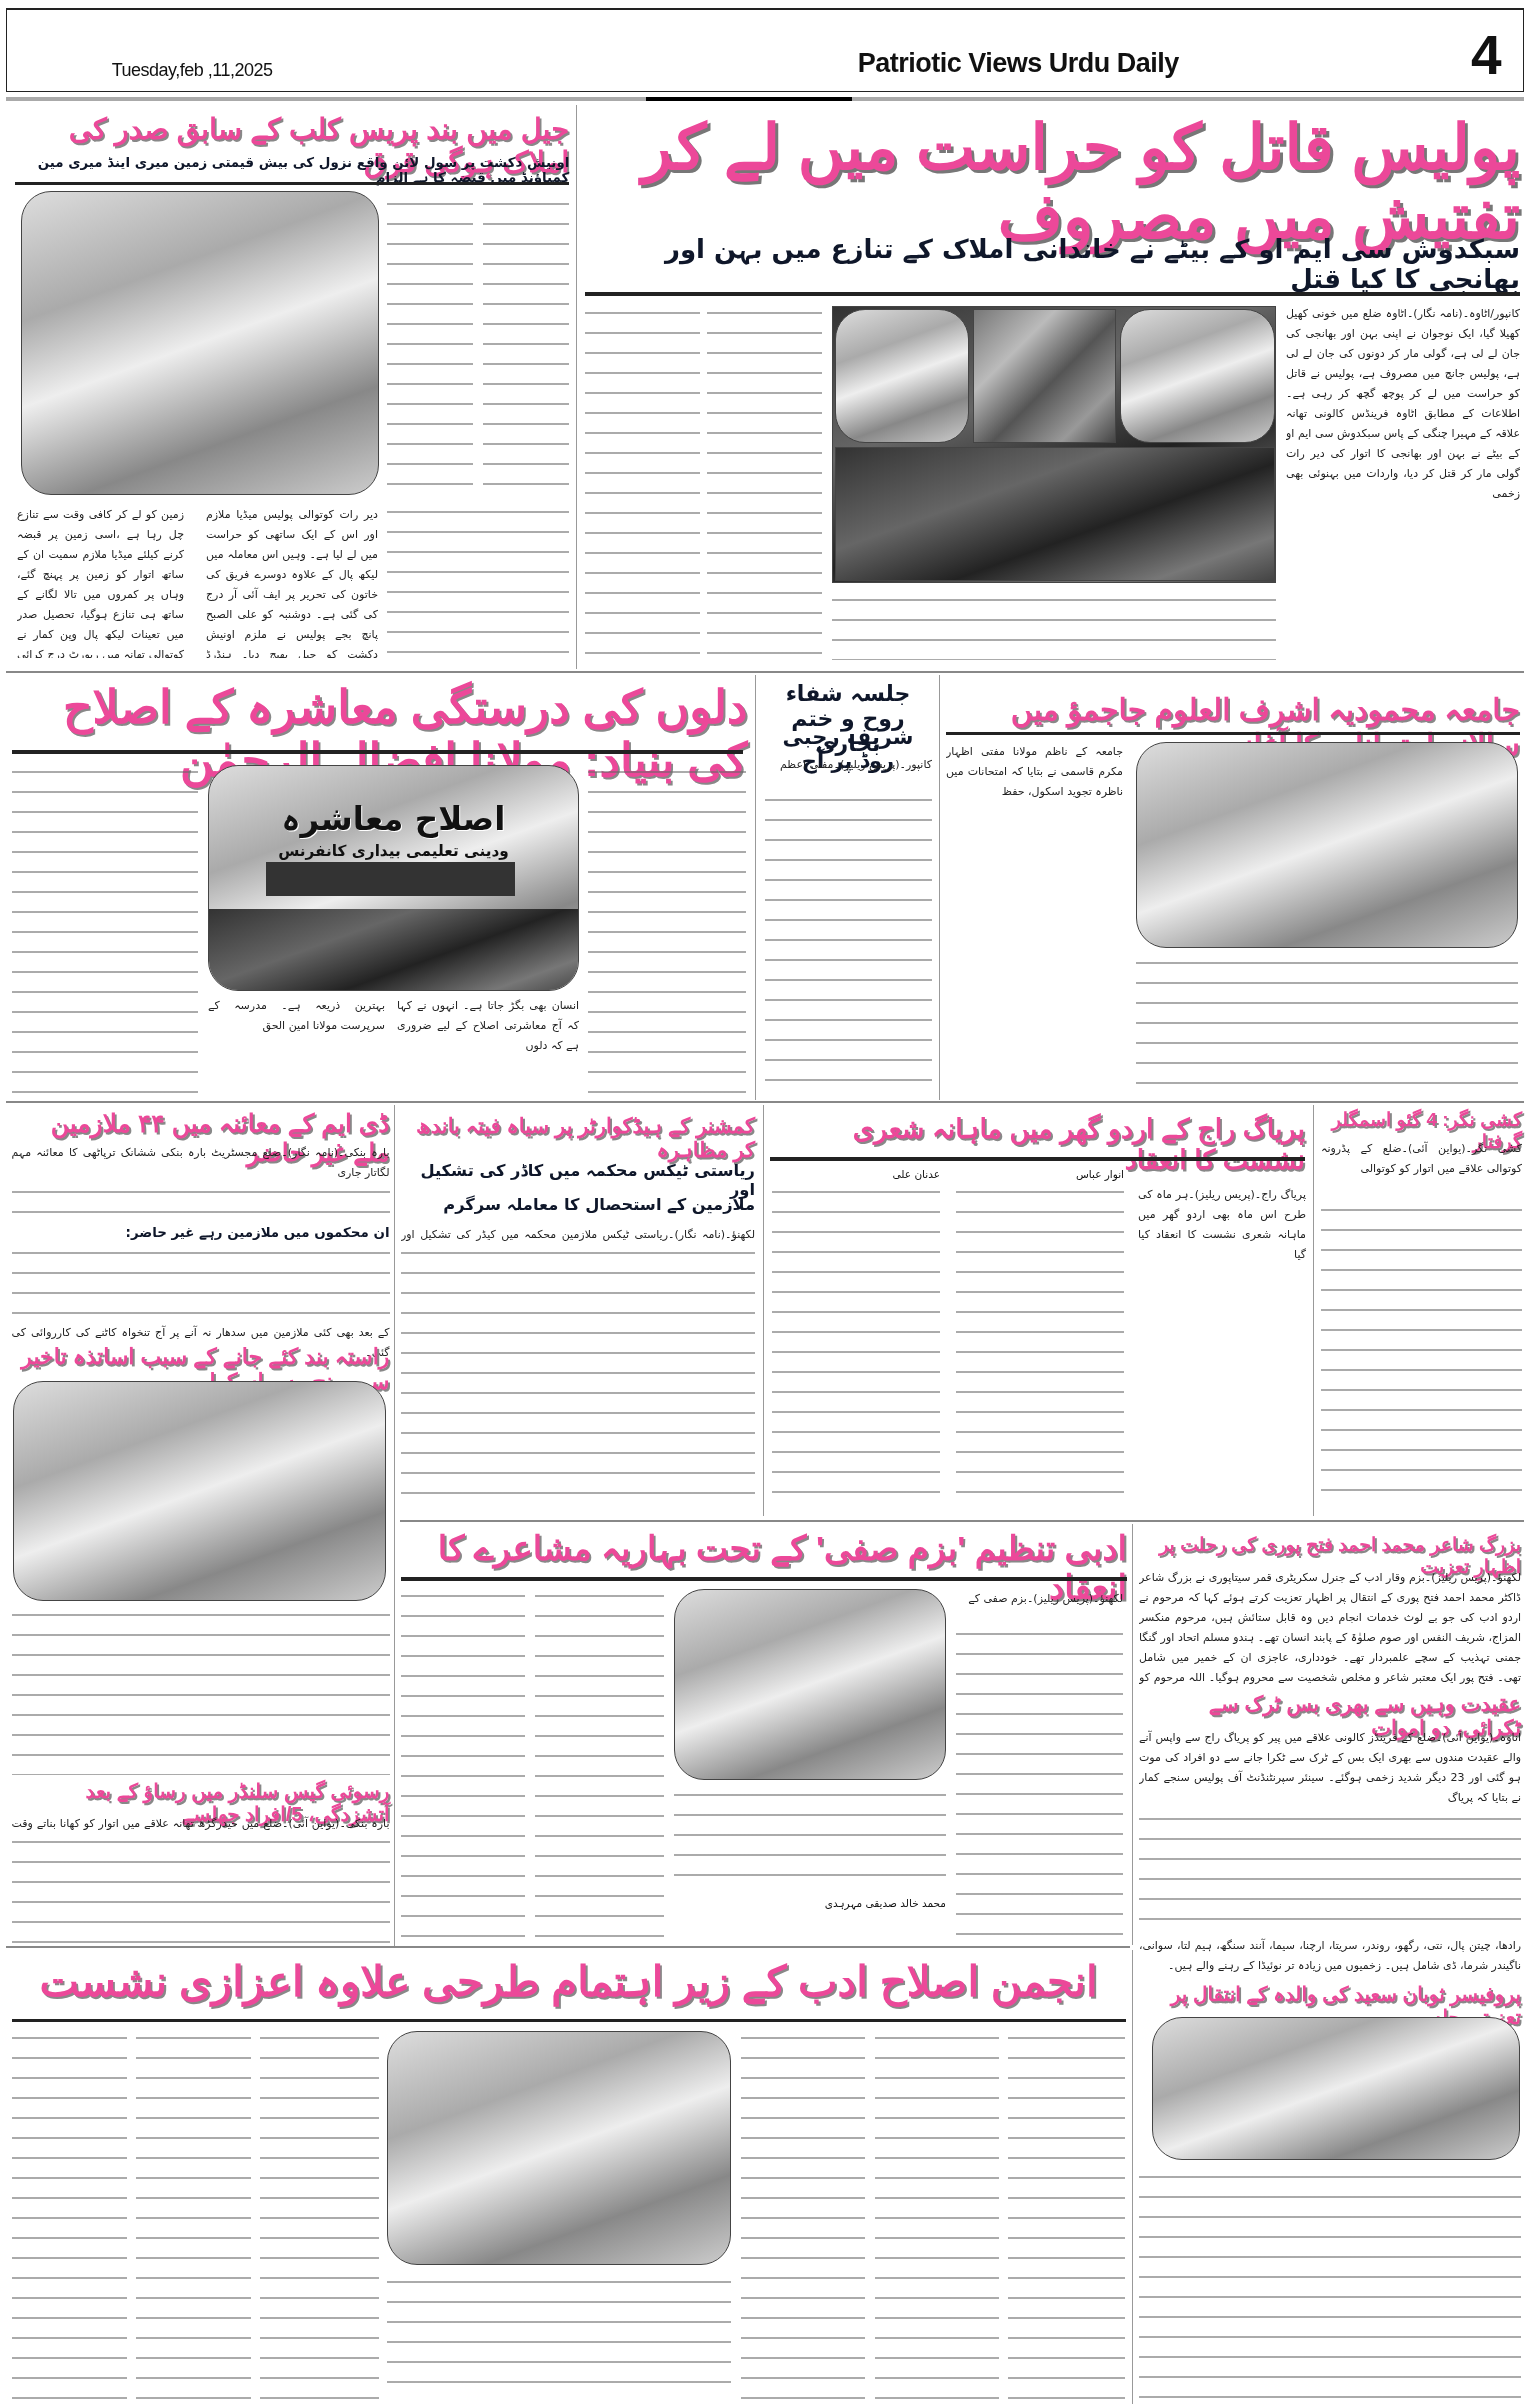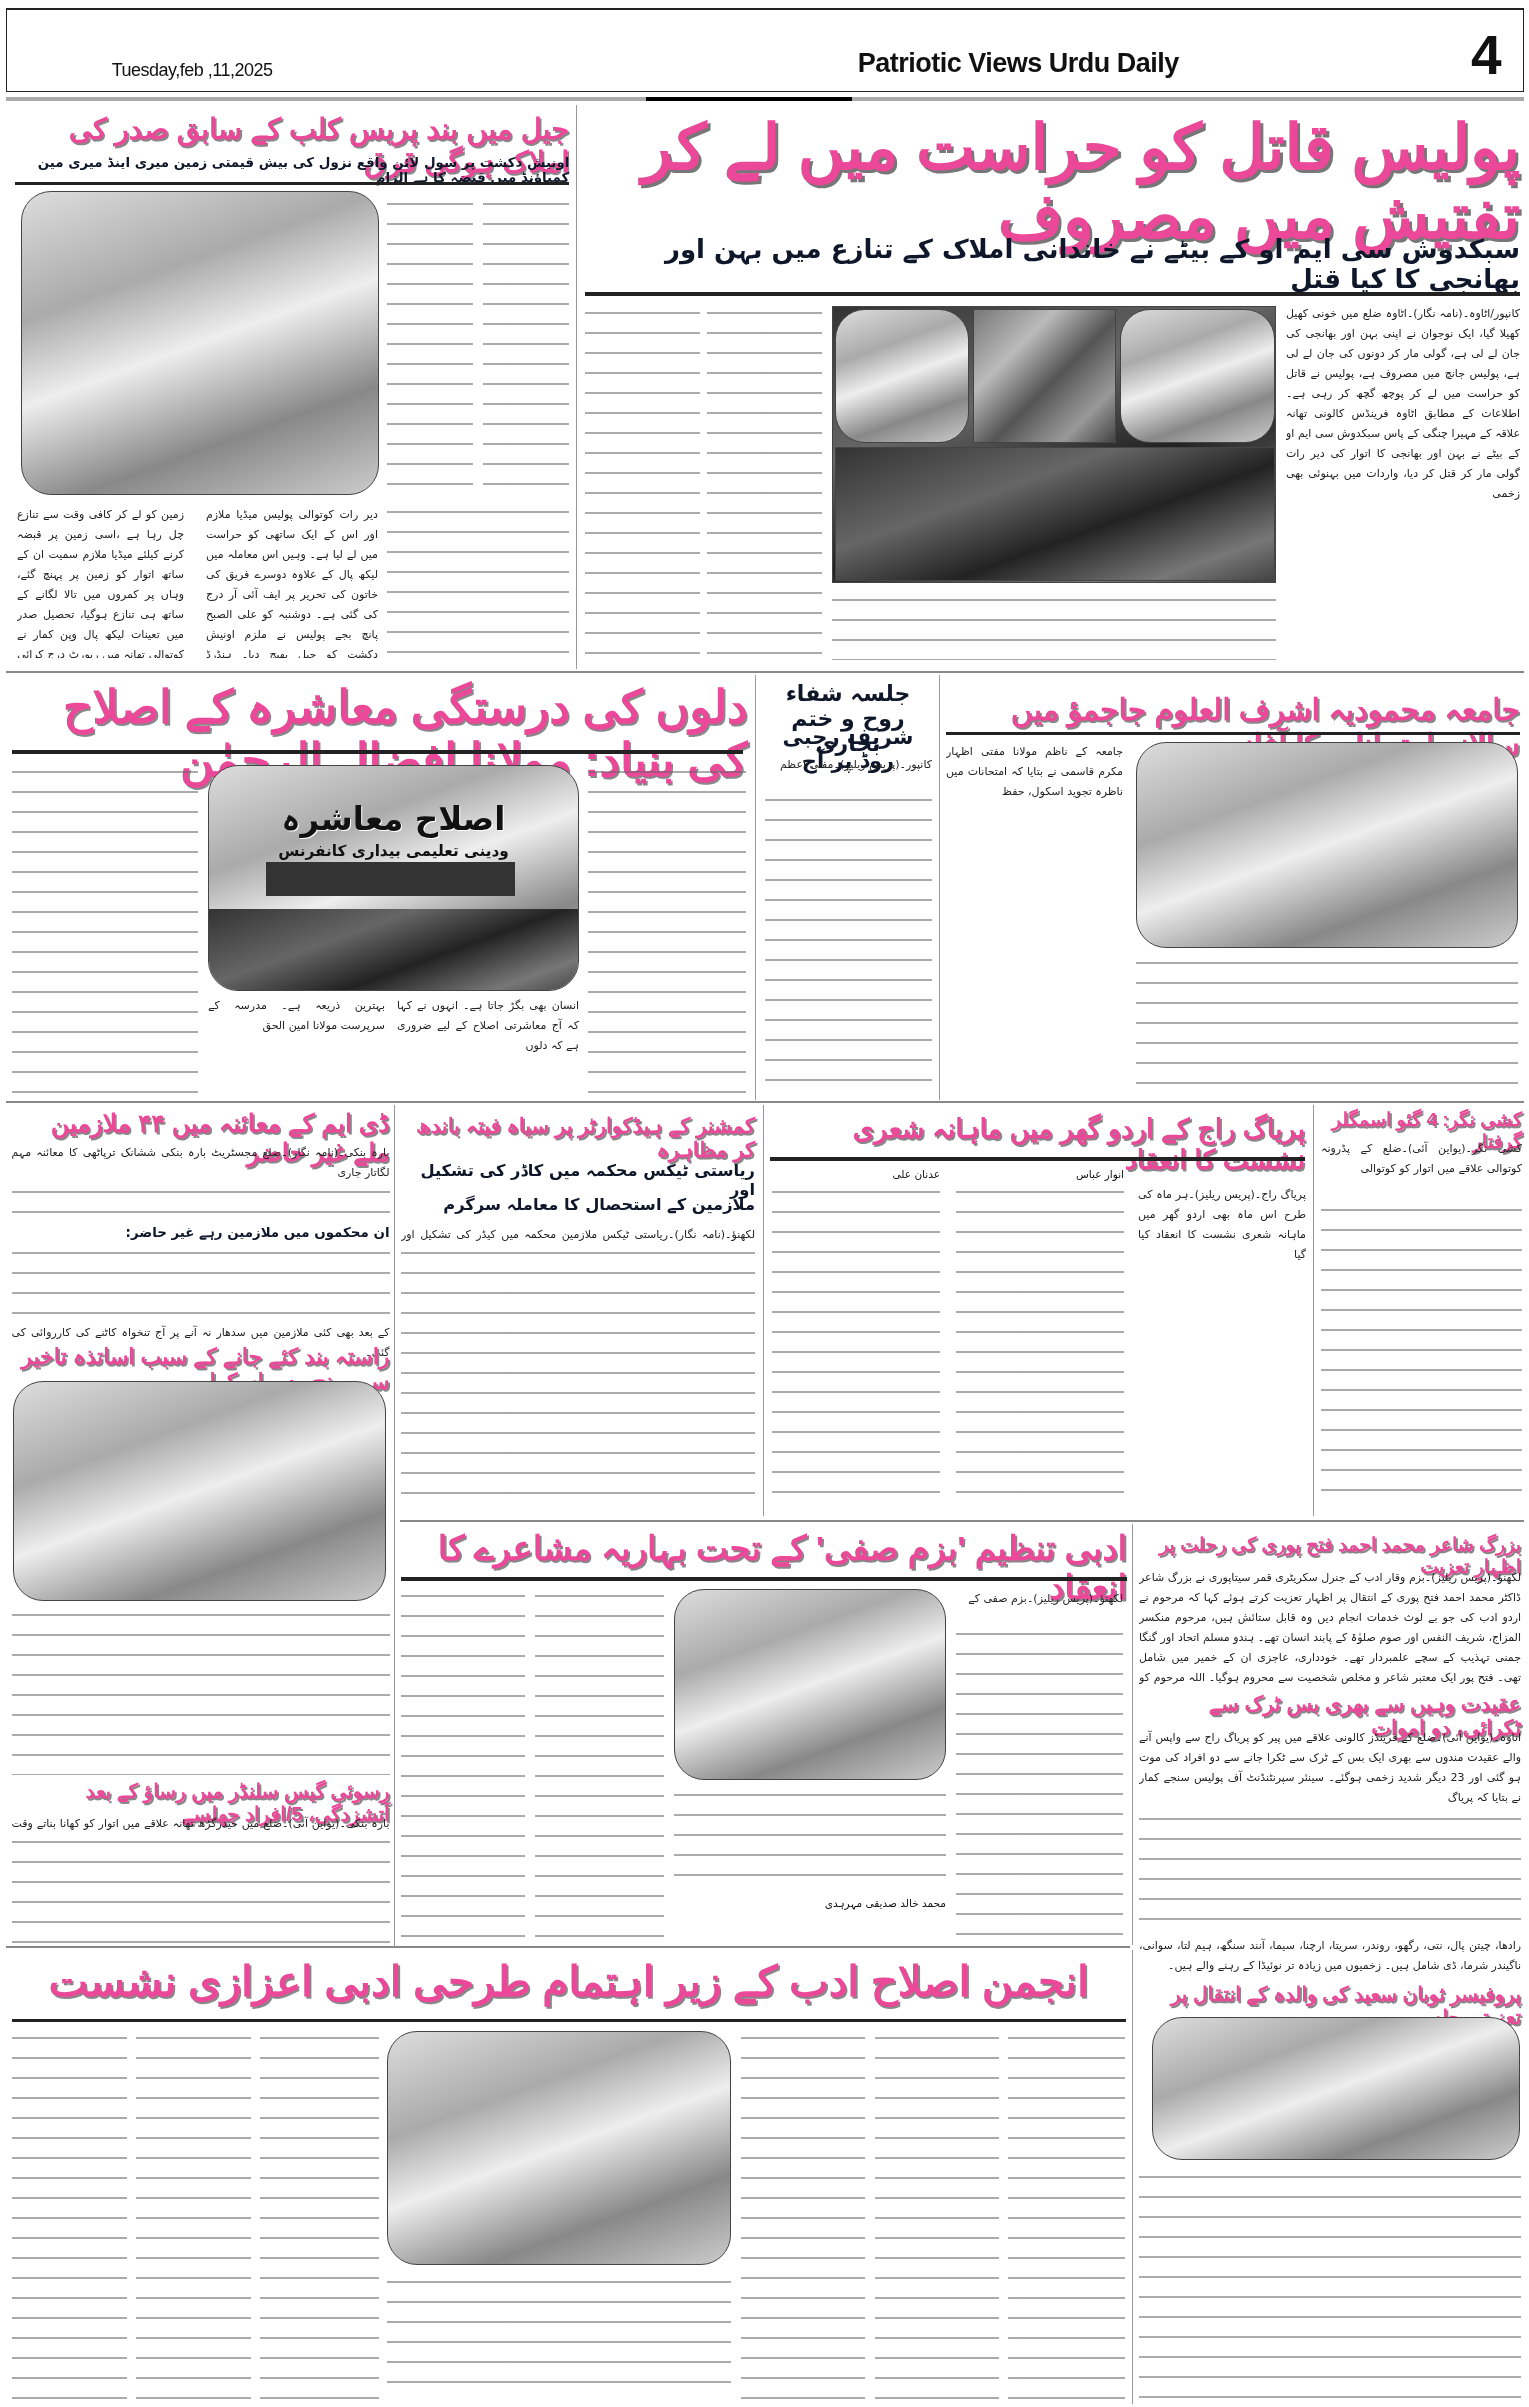--- a/index.html
+++ b/index.html
@@ -141,21 +141,21 @@
 
 <div class="abs rtl hl" style="left:1139px; top:1534px; width:382px; font-size:19px;">بزرگ شاعر محمد احمد فتح پوری کی رحلت پر اظہارِ تعزیت</div>
 <div class="abs body-text" style="left:1139px; top:1568px; width:382px; height:119px; overflow:hidden;">لکھنؤ۔(پریس ریلیز)۔بزم وقار ادب کے جنرل سکریٹری قمر سیتاپوری نے بزرگ شاعر ڈاکٹر محمد احمد فتح پوری کے انتقال پر اظہار تعزیت کرتے ہوئے کہا کہ مرحوم نے اردو ادب کی جو بے لوث خدمات انجام دیں وہ قابل ستائش ہیں، مرحوم منکسر المزاج، شریف النفس اور صوم صلوٰۃ کے پابند انسان تھے۔ ہندو مسلم اتحاد اور گنگا جمنی تہذیب کے سچے علمبردار تھے۔ خودداری، عاجزی ان کے خمیر میں شامل تھی۔ فتح پور ایک معتبر شاعر و مخلص شخصیت سے محروم ہوگیا۔ اللہ مرحوم کو غریق رحمت کرے۔</div>
 <div class="abs rtl hl" style="left:1139px; top:1692px; width:382px; font-size:21px;">عقیدت وہیں سے بھری بس ٹرک سے ٹکرائی، دو اموات</div>
 <div class="abs body-text" style="left:1139px; top:1728px; width:382px; height:82px; overflow:hidden;">اناوہ۔(یواین آئی)۔ضلع کے فرینڈز کالونی علاقے میں پیر کو پریاگ راج سے واپس آنے والے عقیدت مندوں سے بھری ایک بس کے ٹرک سے ٹکرا جانے سے دو افراد کی موت ہو گئی اور 23 دیگر شدید زخمی ہوگئے۔ سینئر سپرنٹنڈنٹ آف پولیس سنجے کمار نے بتایا کہ پریاگ</div>
 <div class="abs col-lines" style="left:1139px; top:1812px; width:382px; height:119px;"></div>
 <div class="abs body-text" style="left:1139px; top:1936px; width:382px; height:42px; overflow:hidden;">رادھا، چیتن پال، نتی، رگھو، روندر، سریتا، ارچنا، سیما، آنند سنگھ، ہیم لتا، سوانی، ناگیندر شرما، ڈی شامل ہیں۔ زخمیوں میں زیادہ تر نوئیڈا کے رہنے والے ہیں۔</div>
 
 <div class="abs hrule thin" style="left:5.7px; top:1946px; width:1124px; height:1.9px;"></div>
 
-<div class="abs rtl hl" style="left:11.5px; top:1958px; width:1114px; font-size:42px; text-align:center;">انجمن اصلاح ادب کے زیر اہتمام طرحی ادبی اعزازی نشست</div>
+<div class="abs rtl hl" style="left:11.5px; top:1958px; width:1114px; font-size:42px; text-align:center;">انجمن اصلاح ادب کے زیر اہتمام طرحی علاوہ اعزازی نشست</div>
 <div class="abs hrule" style="left:11.5px; top:2019px; width:1114px; height:2.9px;"></div>
 <div class="abs photo light" style="left:387px; top:2031px; width:344px; height:234px;"></div>
 <div class="abs col-lines" style="left:11.5px; top:2031px; width:115px; height:368px;"></div>
 <div class="abs col-lines" style="left:136px; top:2031px; width:115px; height:368px;"></div>
 <div class="abs col-lines" style="left:260px; top:2031px; width:119px; height:368px;"></div>
 <div class="abs col-lines" style="left:387px; top:2275px; width:344px; height:124px;"></div>
 <div class="abs col-lines" style="left:741px; top:2031px; width:124px; height:368px;"></div>
 <div class="abs col-lines" style="left:875px; top:2031px; width:124px; height:368px;"></div>
 <div class="abs col-lines" style="left:1008px; top:2031px; width:117px; height:368px;"></div>
 <div class="abs vrule" style="left:1132px; top:1950px; height:454px;"></div>

